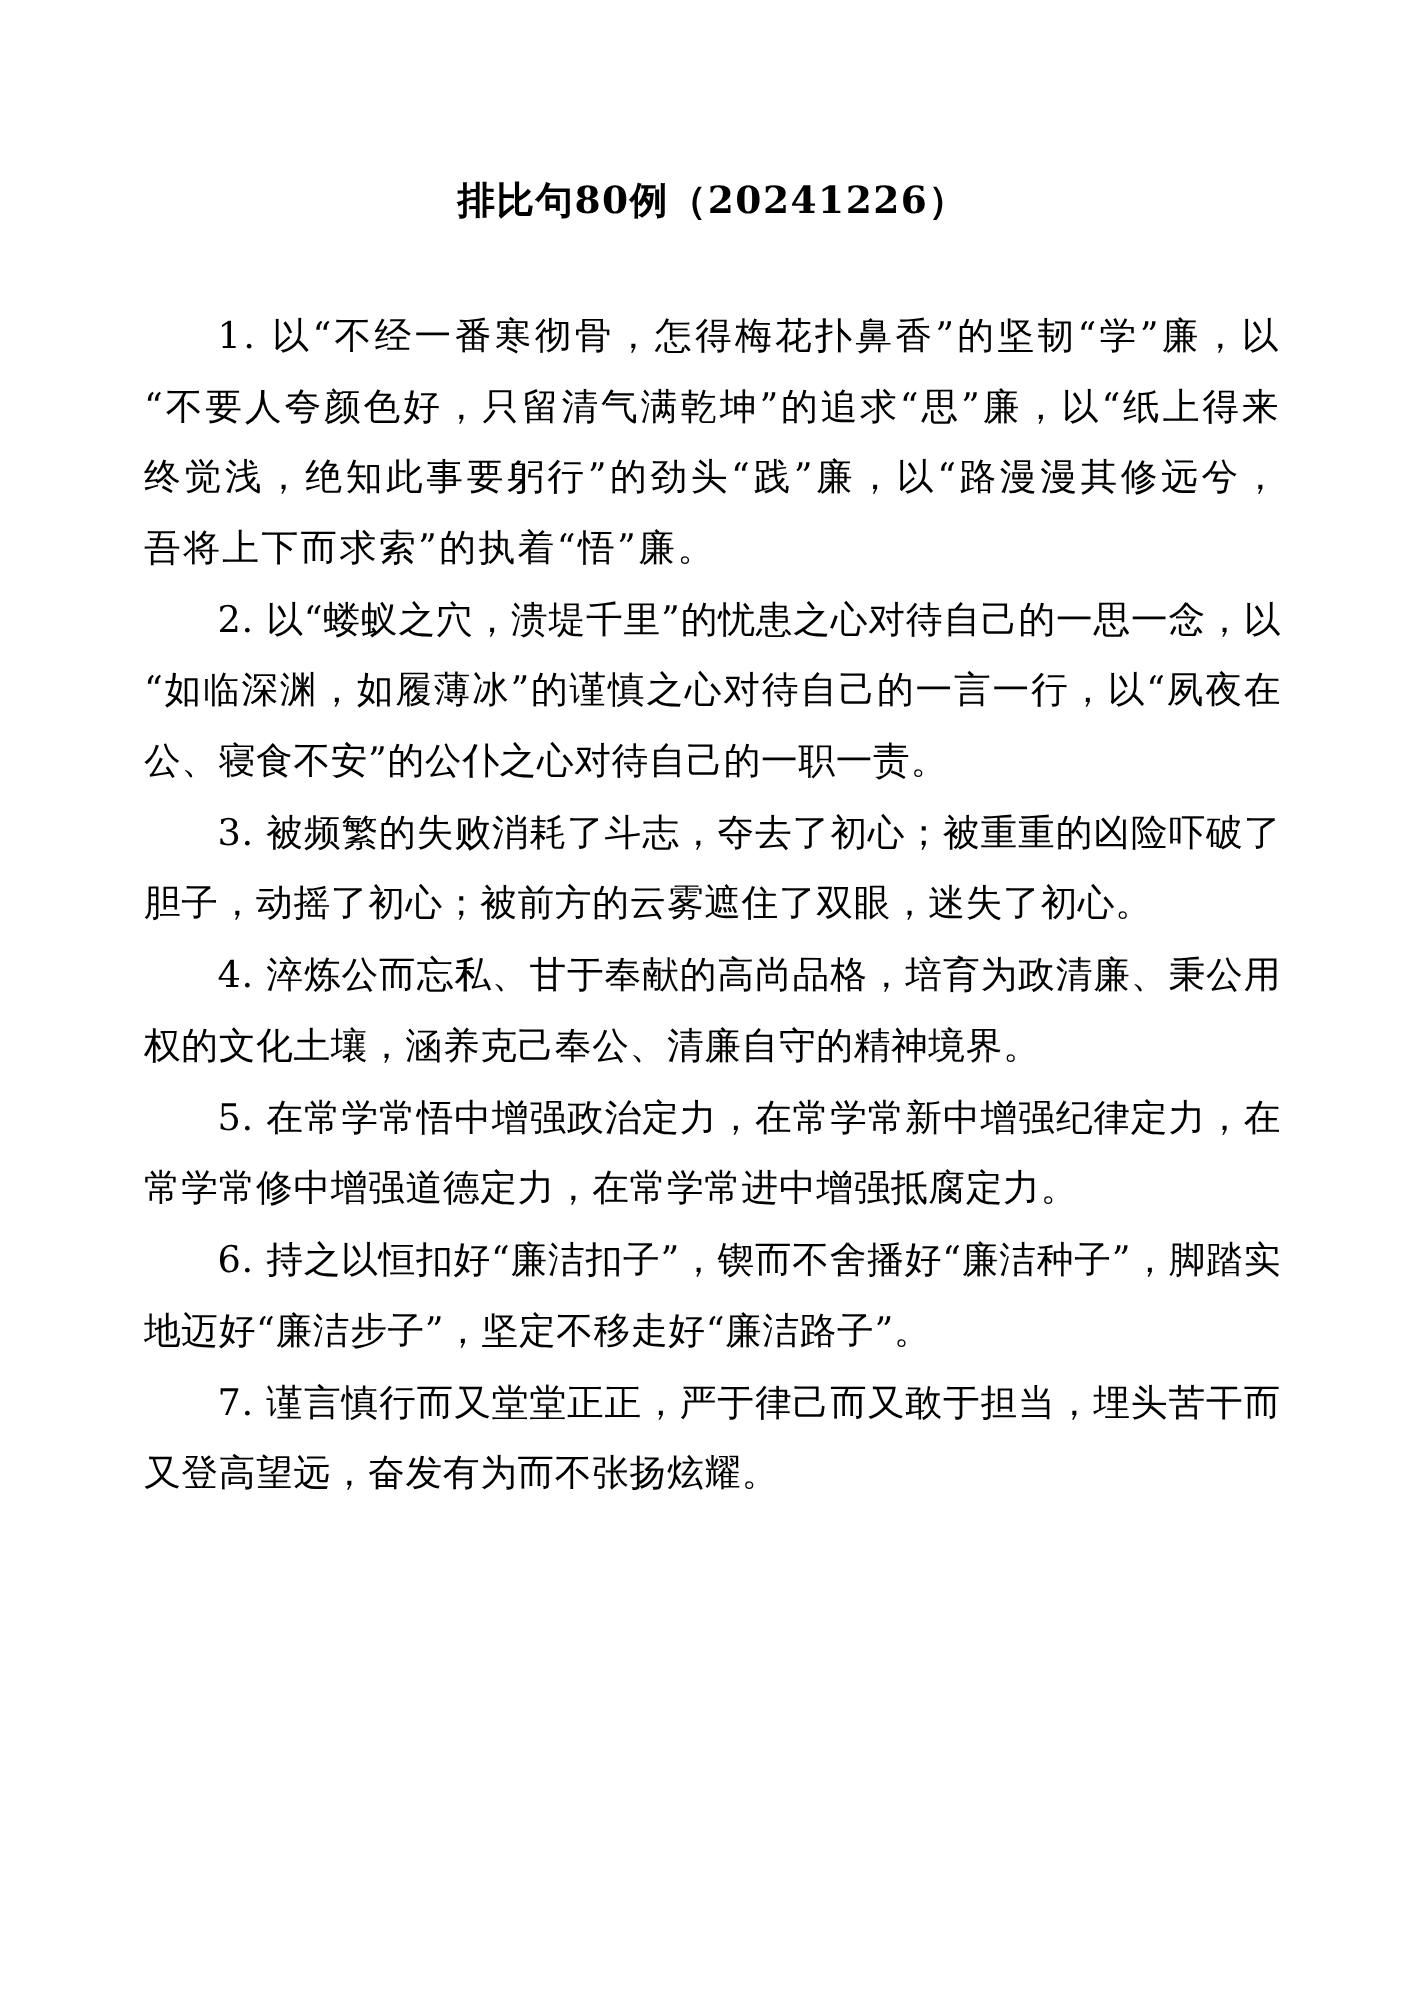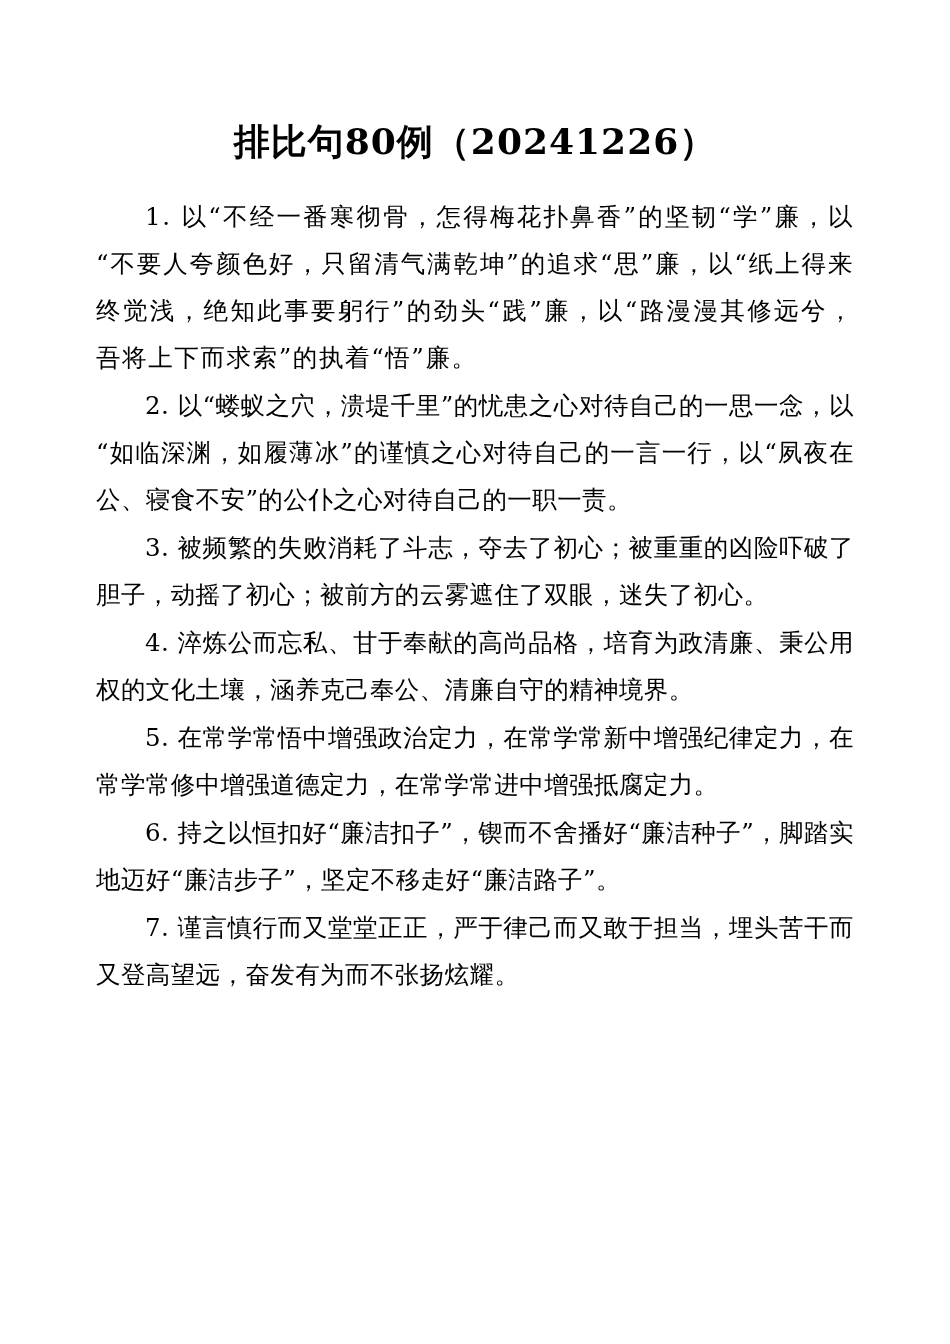--- a/index.html
+++ b/index.html
@@ -19,23 +19,23 @@
     height: 1344px;
     box-sizing: border-box;
     padding: 118px 96px 60px 96px;
     background: #ffffff;
     position: relative;
   }
   .doc-title {
     text-align: center;
     font-family: "DejaVu Serif", "Liberation Serif", serif;
     font-weight: bold;
-    font-size: 36px;
+    font-size: 25px;
     letter-spacing: 1px;
-    margin: 0 0 28px 0;
+    margin: 0 0 49px 0;
     line-height: 1.3;
   }
   .body-text {
     font-family: "DejaVu Serif", "Liberation Serif", serif;
     font-size: 24.5px;
     line-height: 1.92;
     text-align: justify;
     text-justify: inter-ideograph;
     letter-spacing: 0.4px;
   }

